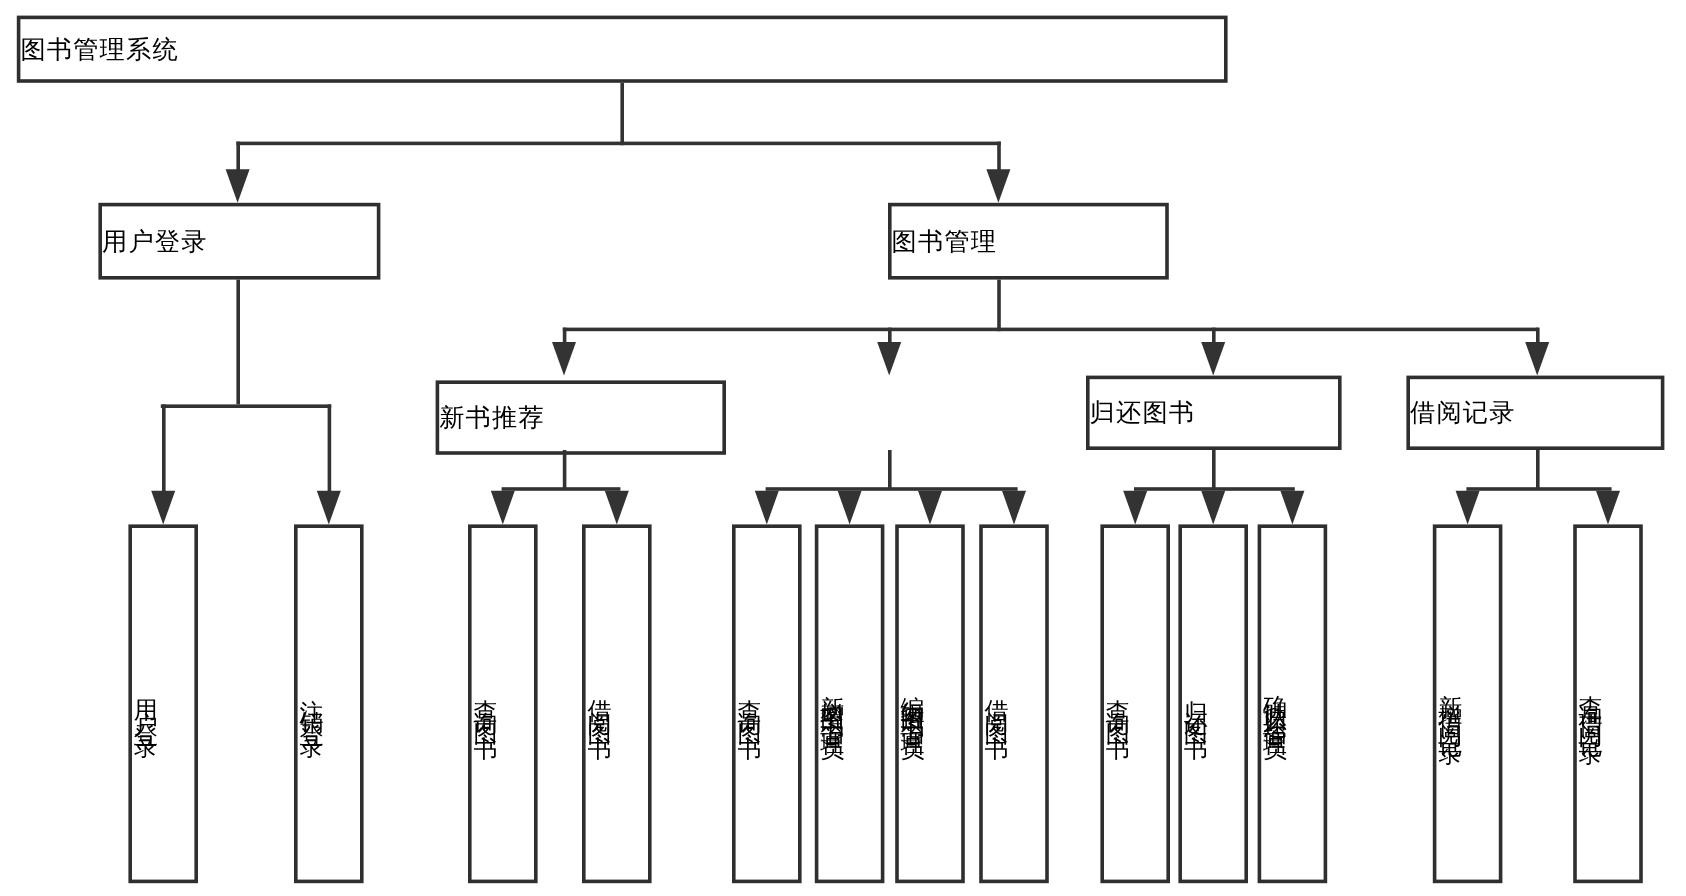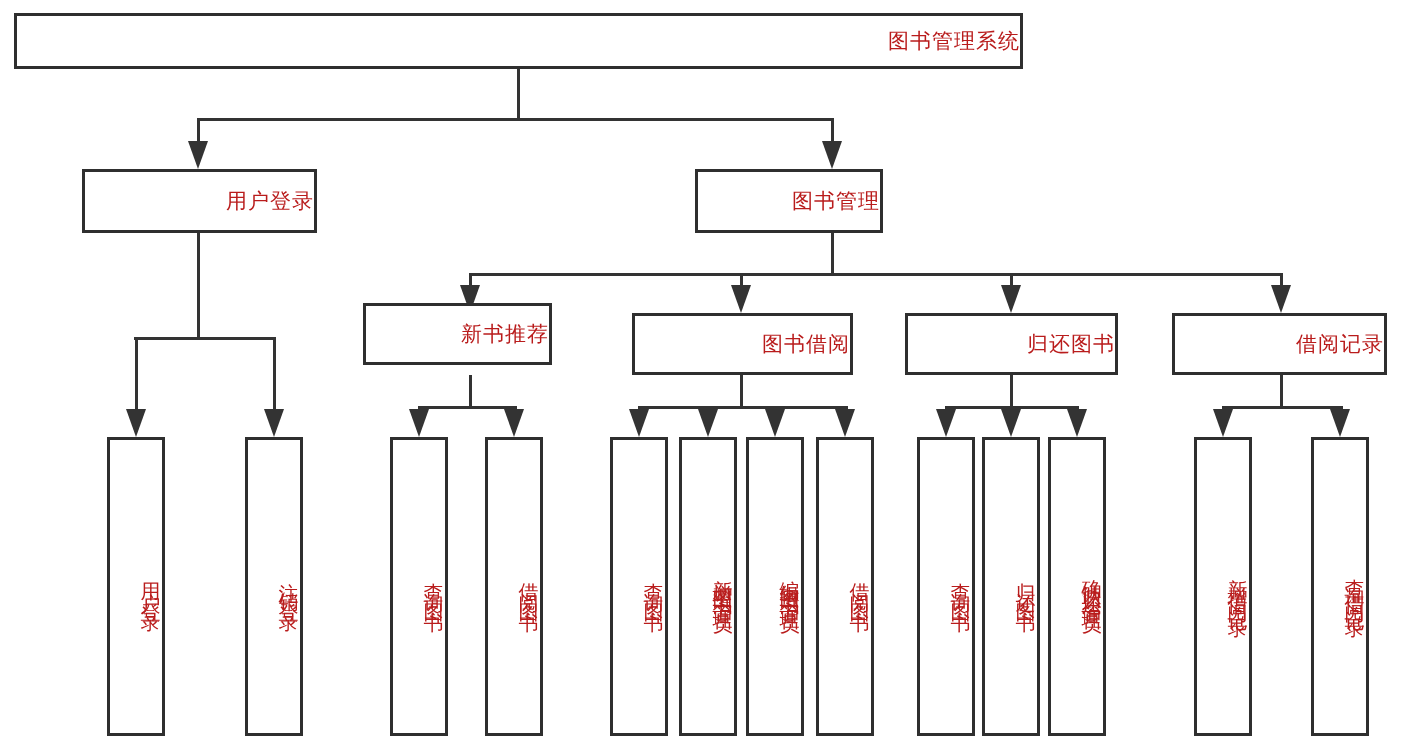--- a/index.html
+++ b/index.html
@@ -3,22 +3,22 @@
 <meta charset="utf-8">
 <style>
   html,body { margin:0; padding:0; background:#ffffff; }
   #canvas {
     position:relative; width:1405px; height:747px; background:#ffffff;
     font-family:"Liberation Sans","DejaVu Sans",sans-serif; overflow:hidden;
   }
   .box, .vbox {
     position:absolute; box-sizing:border-box;
     border:3px solid #2f2f2f; background:#ffffff;
-    display:flex; align-items:center; justify-content:flex-end;
-    color:#b91c1c;
+    display:flex; align-items:center; justify-content:flex-start;
+    color:#000000;
   }
   .box  { font-size:21px; letter-spacing:1px; }
   .vbox { font-size:20px; }
   .vbox .vtext {
     writing-mode:vertical-rl; text-orientation:mixed;
     letter-spacing:10px; line-height:1.1; white-space:nowrap;
   }
   .hl { position:absolute; height:3px; background:#333333; }
   .vl { position:absolute; width:3px;  background:#333333; }
   .arr {
@@ -44,21 +44,21 @@
   <div class="vl" style="left:517px;top:69px;height:52px"></div>
   <div class="hl" style="left:197px;top:118px;width:637px"></div>
   <div class="vl" style="left:197px;top:118px;height:25px"></div>
   <div class="vl" style="left:831px;top:118px;height:25px"></div>
   <div class="arr" style="left:188px;top:141px"></div>
   <div class="arr" style="left:822px;top:141px"></div>
 
   <div class="box" style="left:82px;top:169px;width:235px;height:64px">
     <span>用户登录</span>
   </div>
-  <div class="box" style="left:695px;top:169px;width:188px;height:64px">
+  <div class="box" style="left:740px;top:169px;width:234px;height:64px">
     <span>图书管理</span>
   </div>
 
   <div class="vl" style="left:197px;top:233px;height:104px"></div>
   <div class="hl" style="left:134px;top:337px;width:142px"></div>
   <div class="vl" style="left:135px;top:337px;height:74px"></div>
   <div class="vl" style="left:273px;top:337px;height:74px"></div>
   <div class="arr" style="left:126px;top:409px"></div>
   <div class="arr" style="left:264px;top:409px"></div>
 
@@ -66,25 +66,22 @@
   <div class="hl" style="left:469px;top:273px;width:813px"></div>
   <div class="vl" style="left:469px;top:273px;height:14px"></div>
   <div class="vl" style="left:740px;top:273px;height:14px"></div>
   <div class="vl" style="left:1010px;top:273px;height:14px"></div>
   <div class="vl" style="left:1280px;top:273px;height:14px"></div>
   <div class="arr" style="left:460px;top:285px"></div>
   <div class="arr" style="left:731px;top:285px"></div>
   <div class="arr" style="left:1001px;top:285px"></div>
   <div class="arr" style="left:1271px;top:285px"></div>
 
-  <div class="box" style="left:363px;top:303px;width:189px;height:62px">
+  <div class="box" style="left:363px;top:317px;width:242px;height:62px">
     <span>新书推荐</span>
-  </div>
-  <div class="box" style="left:632px;top:313px;width:221px;height:62px">
-    <span>图书借阅</span>
   </div>
   <div class="box" style="left:905px;top:313px;width:213px;height:62px">
     <span>归还图书</span>
   </div>
   <div class="box" style="left:1172px;top:313px;width:215px;height:62px">
     <span>借阅记录</span>
   </div>
 
   <div class="vl" style="left:469px;top:375px;height:33px"></div>
   <div class="hl" style="left:418px;top:406px;width:99px"></div>

